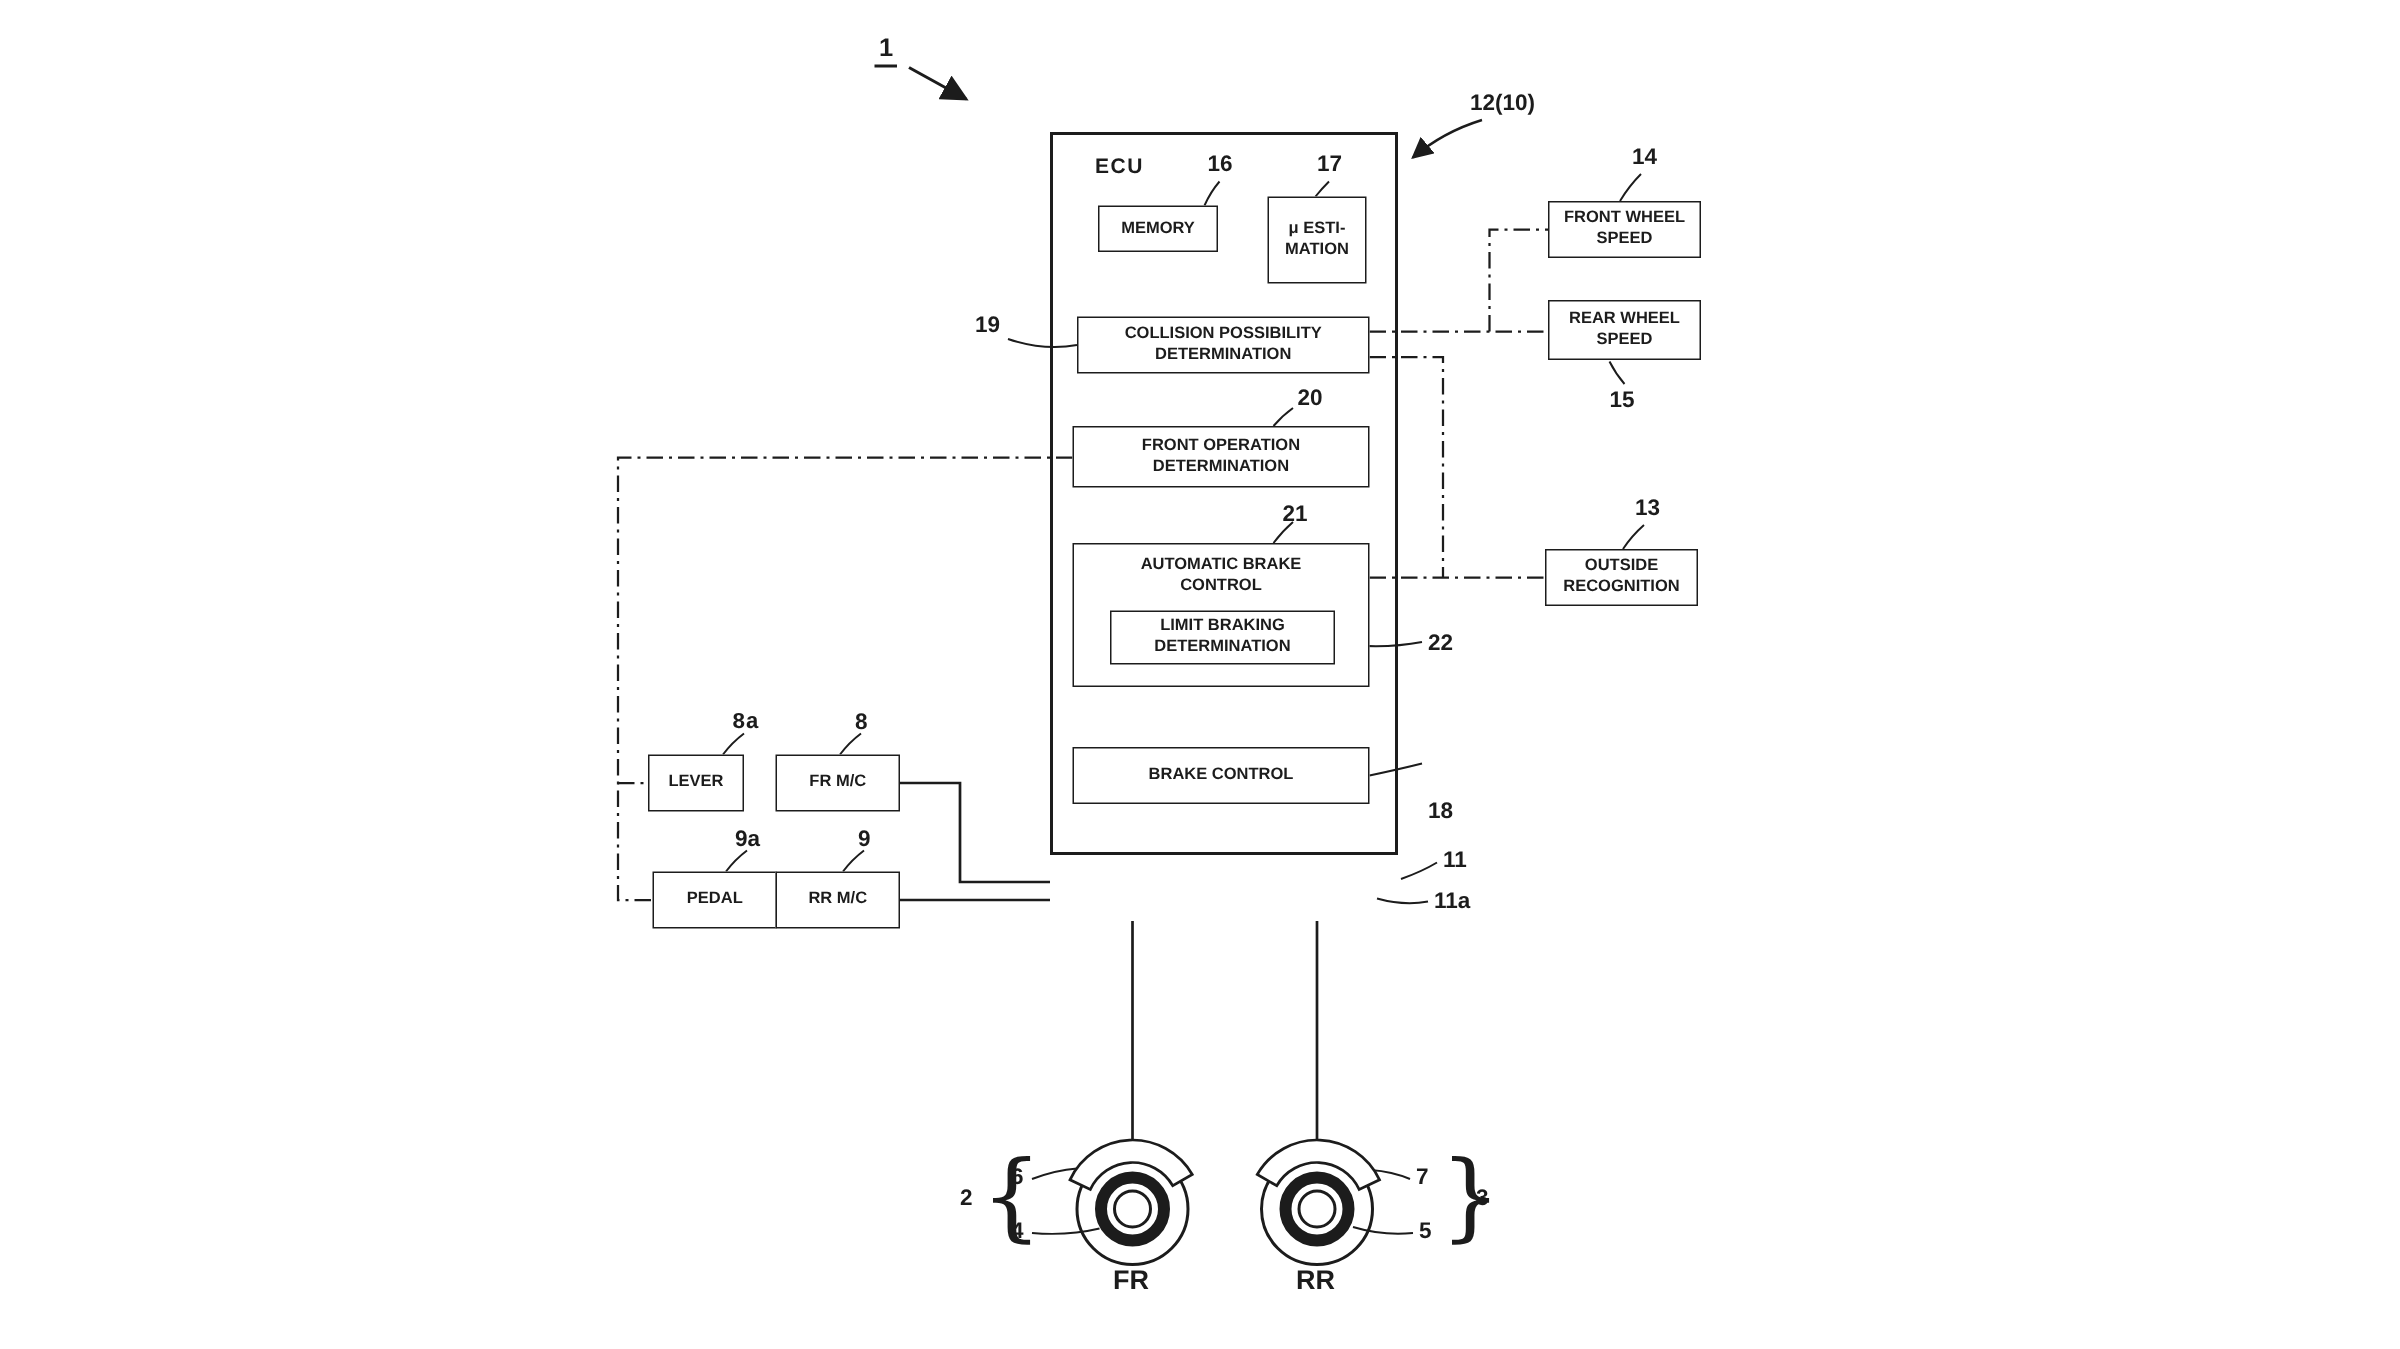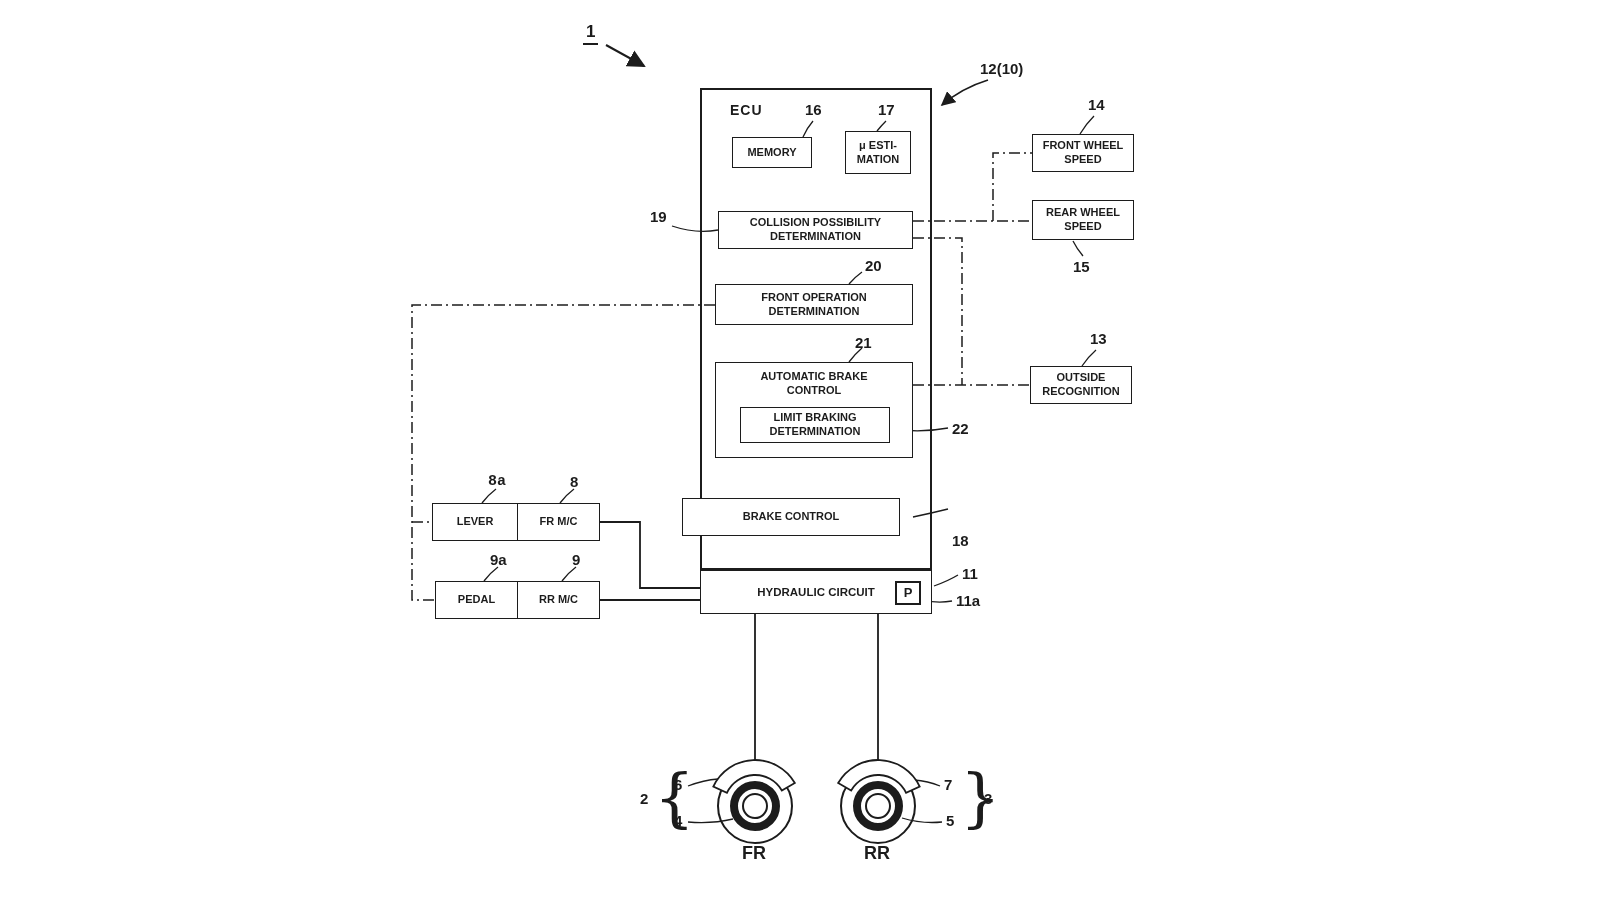--- a/index.html
+++ b/index.html
@@ -106,45 +106,41 @@
       <circle cx="878" cy="806" r="21" fill="none" stroke="#1c1c1c" stroke-width="8"></circle>
       <circle cx="878" cy="806" r="12" fill="none" stroke="#1c1c1c" stroke-width="2"></circle>
       <path d="M838.16,783 A46,46 0 0 1 919.69,786.56 L906.10,792.90 A31,31 0 0 0 851.15,790.5 Z" fill="#ffffff" stroke="#1c1c1c" stroke-width="1.8"></path>
     </g>
   </svg>
 
   <div class="panel" style="left:700px; top:88px; width:232px; height:482px;"></div>
   <span class="ecu-title" style="left:716px; top:102px;">ECU</span>
 
   <div class="box" style="left:732px; top:137px; width:80px; height:31px;">MEMORY</div>
-  <div class="box" style="left:845px; top:131px; width:66px; height:43px;">μ ESTI-
+  <div class="box" style="left:845px; top:131px; width:66px; height:58px;">μ ESTI-
 MATION</div>
   <div class="box" style="left:718px; top:211px; width:195px; height:38px;">COLLISION POSSIBILITY
 DETERMINATION</div>
   <div class="box" style="left:715px; top:284px; width:198px; height:41px;">FRONT OPERATION
 DETERMINATION</div>
   <div class="box top-label" style="left:715px; top:362px; width:198px; height:96px;">AUTOMATIC BRAKE
 CONTROL</div>
   <div class="box" style="left:740px; top:407px; width:150px; height:36px; z-index:4;">LIMIT BRAKING
 DETERMINATION</div>
-  <div class="box" style="left:682px; top:498px; width:218px; height:38px;">BRAKE CONTROL</div>
+  <div class="box" style="left:715px; top:498px; width:198px; height:38px;">BRAKE CONTROL</div>
 
-  <div class="box" style="left:700px; top:570px; width:232px; height:44px; font-size:11.5px;">
-    <span>HYDRAULIC CIRCUIT</span>
-    <span class="pump">P</span>
-  </div>
 
   <div class="box" style="left:1032px; top:134px; width:102px; height:38px;">FRONT WHEEL
 SPEED</div>
   <div class="box" style="left:1032px; top:200px; width:102px; height:40px;">REAR WHEEL
 SPEED</div>
   <div class="box" style="left:1030px; top:366px; width:102px; height:38px;">OUTSIDE
 RECOGNITION</div>
 
-  <div class="box" style="left:432px; top:503px; width:86px; height:38px;">LEVER</div>
+  <div class="box" style="left:432px; top:503px; width:64px; height:38px;">LEVER</div>
   <div class="box" style="left:517px; top:503px; width:83px; height:38px;">FR M/C</div>
   <div class="box" style="left:435px; top:581px; width:83px; height:38px;">PEDAL</div>
   <div class="box" style="left:517px; top:581px; width:83px; height:38px;">RR M/C</div>
 
   <span class="ref underlined" style="left:583px; top:22px;">1</span>
   <span class="ref" style="left:980px; top:60px;">12(10)</span>
   <span class="ref" style="left:805px; top:101px;">16</span>
   <span class="ref" style="left:878px; top:101px;">17</span>
   <span class="ref" style="left:650px; top:208px;">19</span>
   <span class="ref" style="left:855px; top:257px;margin-left:10px;">20</span>

